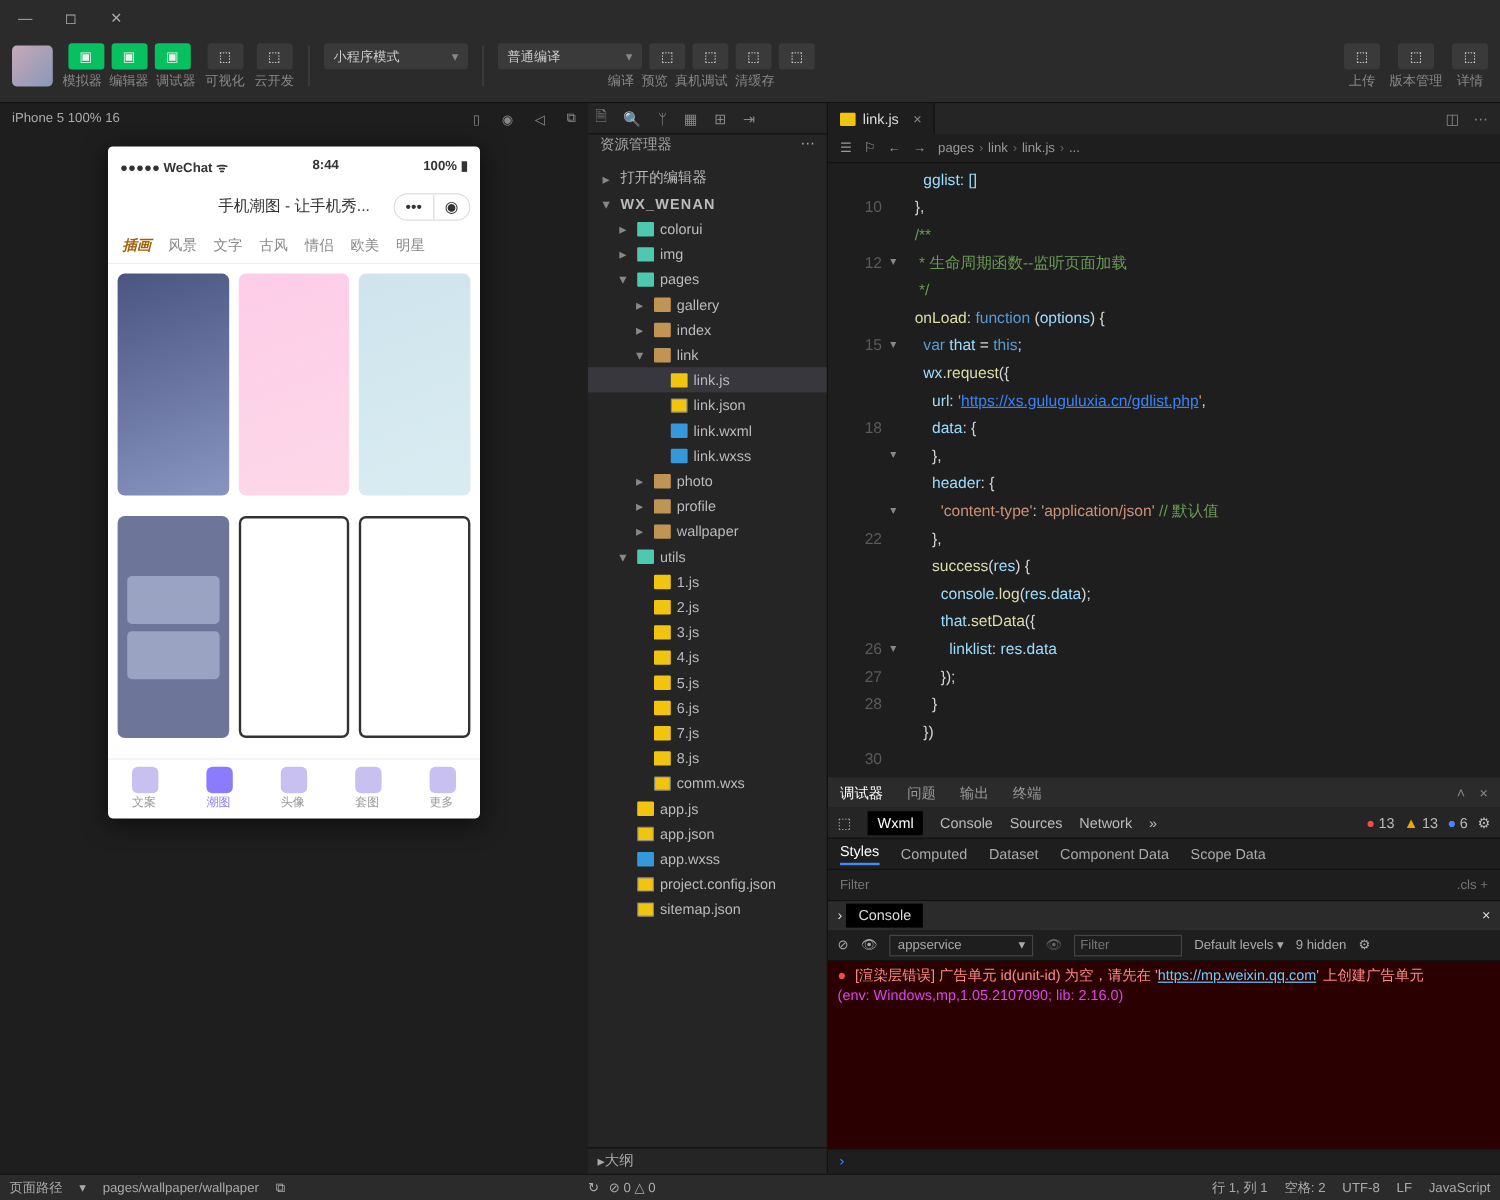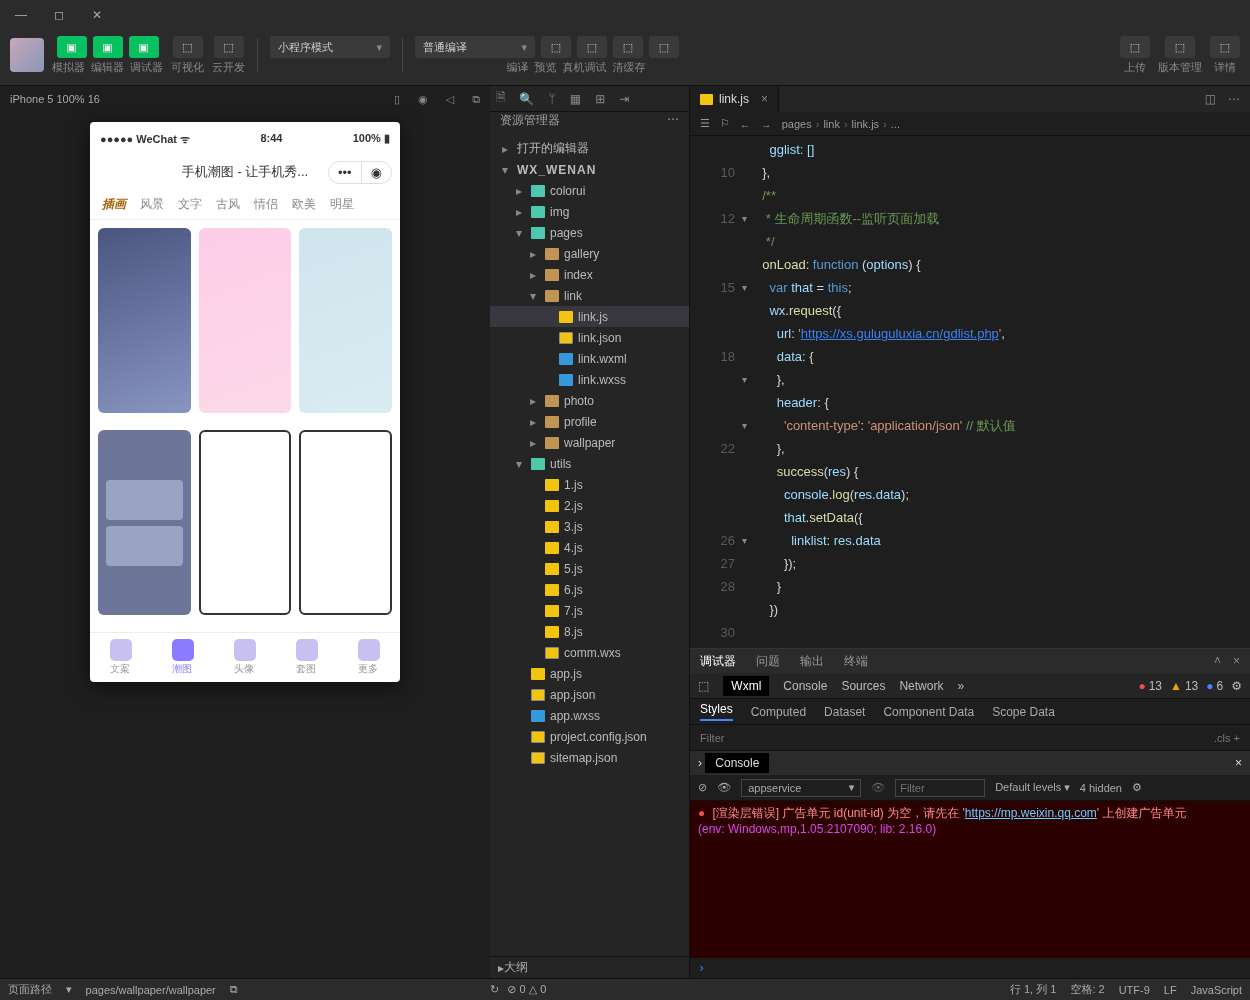--- a/index.html
+++ b/index.html
@@ -521,21 +521,21 @@
       <div class="console-bar">
         <span>⊘</span>
         <span>👁</span>
         <span class="appsvc">
             <span>appservice</span>
             <span>▾</span>
           </span>
         <span style="color:#666">👁</span>
         <input style="width: 90px;" placeholder="Filter">
         <span><span>Default levels</span> ▾</span>
-        <span>4 hidden</span>
+        <span>9 hidden</span>
         <span>⚙</span>
       </div>
       <div class="console-out">
         <span style="color:#f14c4c">●</span> <span id="err-text">[渲染层错误] 广告单元 id(unit-id) 为空，请先在 '<a>https://mp.weixin.qq.com</a>' 上创建广告单元</span><br>
         <span style="color:#d946ef" id="env-text">(env: Windows,mp,1.05.2107090; lib: 2.16.0)</span>
       </div>
       <div class="console-prompt">›</div>
     </div>
   </div>
 </div>
@@ -547,17 +547,17 @@
     <span>pages/wallpaper/wallpaper</span>
     <span>⧉</span>
   </div>
   <div style="position:absolute;left:490px;display:flex;gap:8px;align-items:center">
     <span>↻</span>
     <span>⊘ 0 △ 0</span>
   </div>
   <div class="r" id="status-r">
       <span>行 1, 列 1</span>
       <span>空格: 2</span>
-      <span>UTF-9</span>
+      <span>UTF-8</span>
       <span>LF</span>
       <span>JavaScript</span>
     </div>
 </div>
 
 </body></html>

